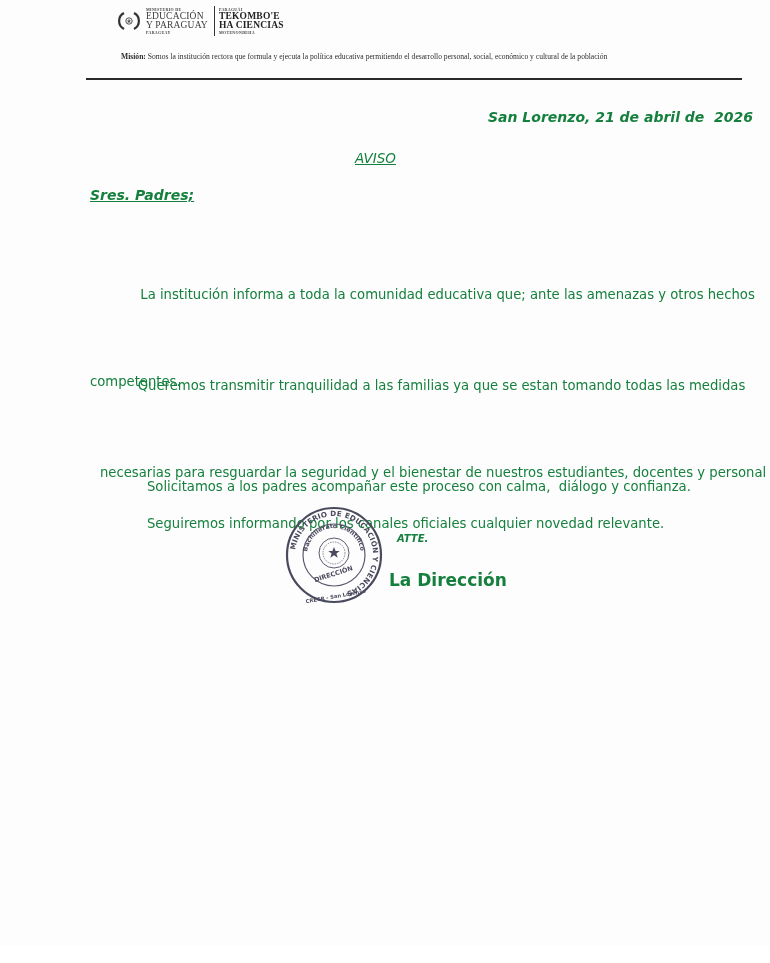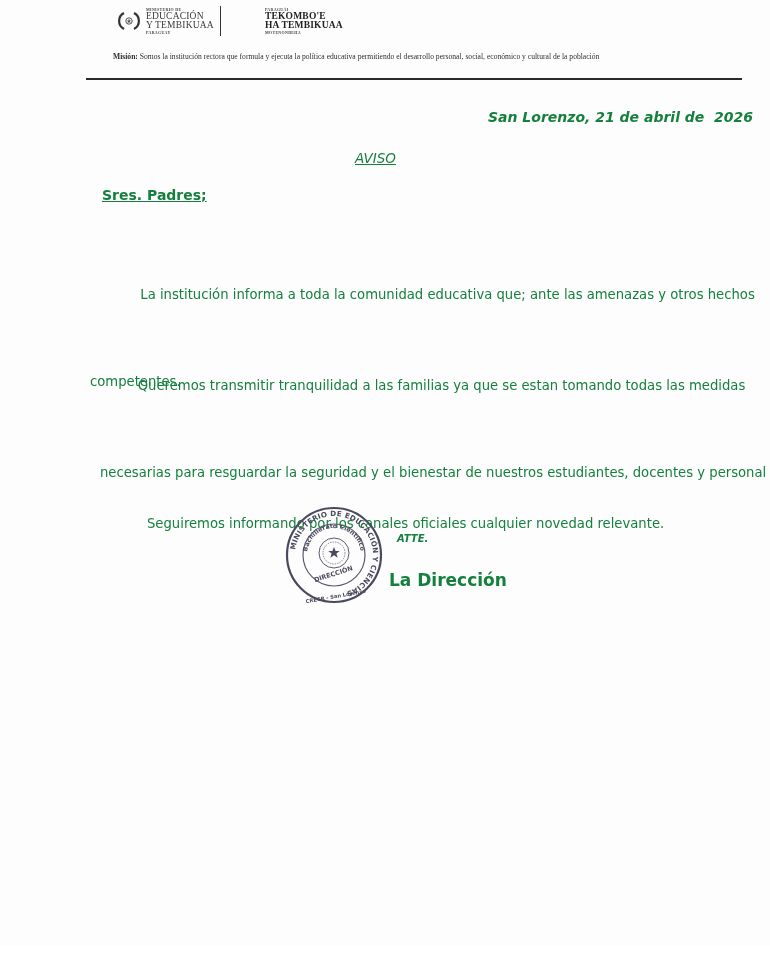--- a/index.html
+++ b/index.html
@@ -63,32 +63,31 @@
     background: #333;
     margin: 0 4px 0 2px;
   }
   .guarani-block {
     display: flex;
     flex-direction: column;
     justify-content: center;
     font-family: "Liberation Serif", serif;
     color: #222;
     line-height: 1;
-    margin-left: 40px;
   }
   .guarani-name {
     font-size: 9.5px;
     letter-spacing: 0.2px;
     font-weight: bold;
   }
 
   
   .mission {
     position: absolute;
-    left: 113px;
+    left: 121px;
     top: 52px;
     width: 620px;
     font-family: "Liberation Serif", serif;
     font-size: 7.6px;
     color: #2d2d2d;
     white-space: nowrap;
     letter-spacing: 0;
   }
   .mission b { font-weight: bold; }
   .rule {
@@ -119,22 +118,23 @@
     position: absolute;
     left: 355px;
     top: 150px;
     font-style: italic;
     font-weight: normal;
     font-size: 13.5px;
     text-decoration: underline;
   }
   .salutation {
     position: absolute;
-    left: 102px;
+    left: 90px;
     top: 187px;
+    font-style: italic;
     font-weight: bold;
     font-size: 14px;
     text-decoration: underline;
   }
   .para {
     position: absolute;
     line-height: 29px;
     white-space: pre;
   }
   .p1 { left: 90px; top: 222px; }
@@ -178,28 +178,28 @@
       <svg width="22" height="22" viewBox="0 0 22 22">
         <path d="M6 3 A9 9 0 0 0 6 19" fill="none" stroke="#333" stroke-width="2.2"></path>
         <path d="M16 3 A9 9 0 0 1 16 19" fill="none" stroke="#333" stroke-width="2.2"></path>
         <circle cx="11" cy="11" r="3.2" fill="none" stroke="#555" stroke-width="1"></circle>
         <polygon points="11,8.6 11.7,10.4 13.4,10.4 12,11.5 12.6,13.3 11,12.2 9.4,13.3 10,11.5 8.6,10.4 10.3,10.4" fill="#555"></polygon>
       </svg>
     </div>
     <div class="ministry-block">
       <span class="tiny">MINISTERIO DE</span>
       <span class="ministry-name">EDUCACIÓN</span>
-      <span class="ministry-name">Y TEMBIKUAA</span>
+      <span class="ministry-name">Y PARAGUAY</span>
       <span class="tiny">PARAGUAY</span>
     </div>
     <div class="vbar"></div>
     <div class="guarani-block">
       <span class="tiny">PARAGUÁI</span>
       <span class="guarani-name">TEKOMBO'E</span>
-      <span class="guarani-name">HA TEMBIKUAA</span>
+      <span class="guarani-name">HA CIENCIAS</span>
       <span class="tiny">MOTENONDEHA</span>
     </div>
   </div>
 
   <div class="mission"><b>Misión:</b><span> Somos la institución rectora que formula y ejecuta la política educativa permitiendo el desarrollo personal, social, económico y cultural de la población</span></div>
   <div class="rule"></div>
 
   <div class="doc-text date-line">San Lorenzo, 21 de abril de  2026</div>
 
   <div class="doc-text title">AVISO</div>
@@ -209,20 +209,23 @@
   <div class="doc-text para p1">
     <span class="line">            La institución informa a toda la comunidad educativa que; ante las amenazas y otros hechos</span>
     <span class="line">competentes.</span>
   </div>
 
   <div class="doc-text para p2">
     <span class="line">         Queremos transmitir tranquilidad a las familias ya que se estan tomando todas las medidas</span>
     <span class="line">necesarias para resguardar la seguridad y el bienestar de nuestros estudiantes, docentes y personal</span>
   </div>
 
+  <div class="doc-text para p3">
+    <span class="line">Solicitamos a los padres acompañar este proceso con calma,  diálogo y confianza.</span>
+  </div>
 
   <div class="doc-text para p4">
     <span class="line">Seguiremos informando por los canales oficiales cualquier novedad relevante.</span>
   </div>
 
   <div class="stamp">
     <svg width="100" height="100" viewBox="0 0 100 100">
       <defs>
         <path id="outerArc" d="M 50,50 m -39,0 a 39,39 0 1,1 78,0 a 39,39 0 1,1 -78,0"></path>
         <path id="innerArc" d="M 50,50 m -27,0 a 27,27 0 1,1 54,0"></path>

